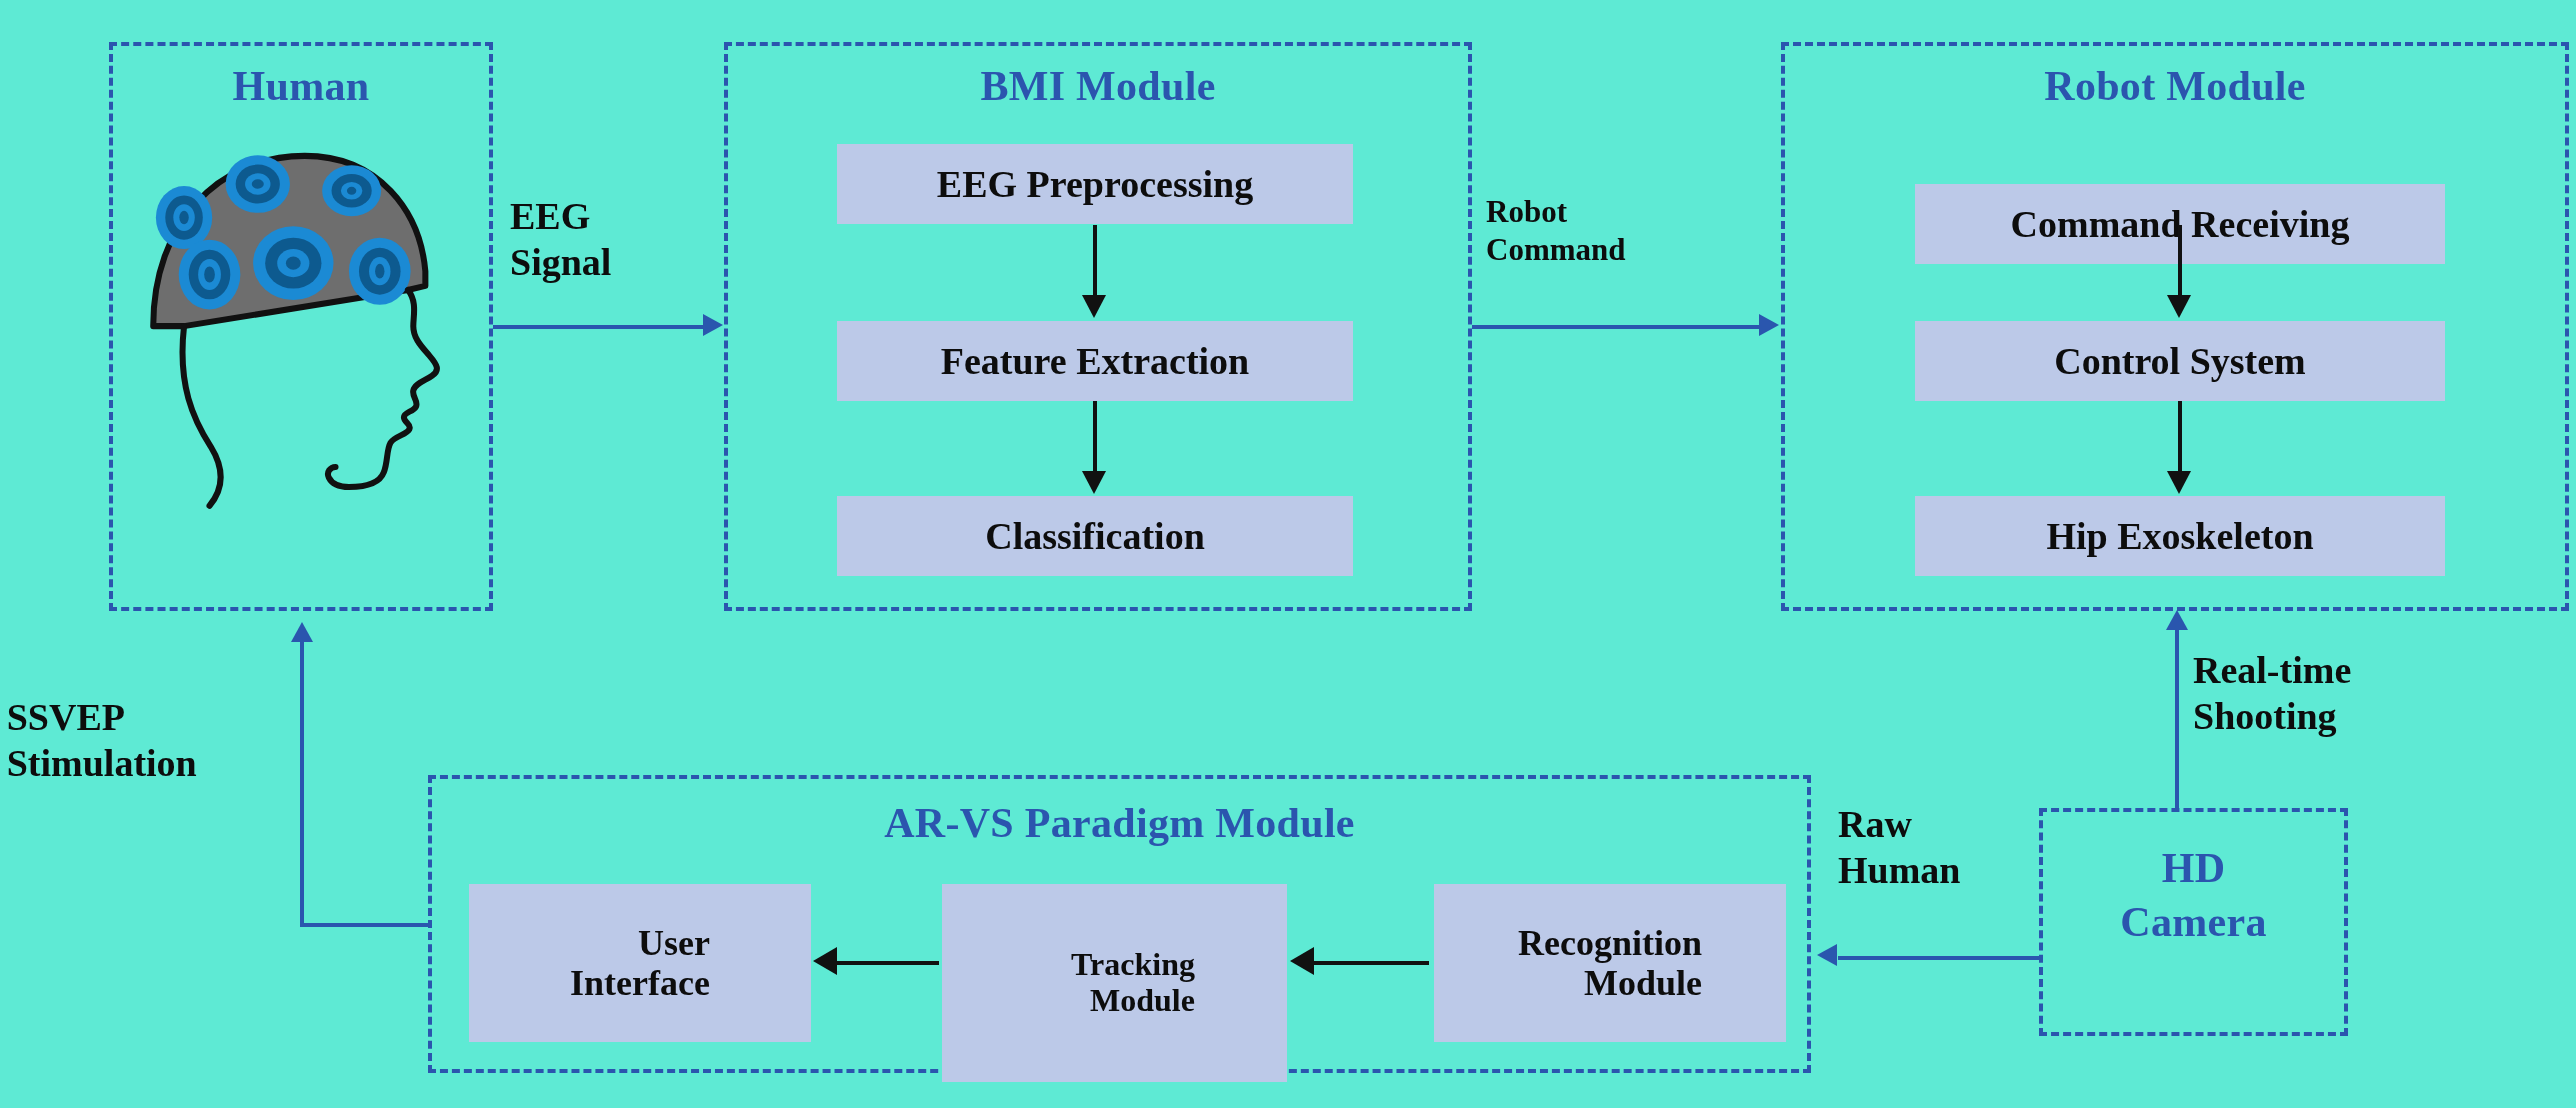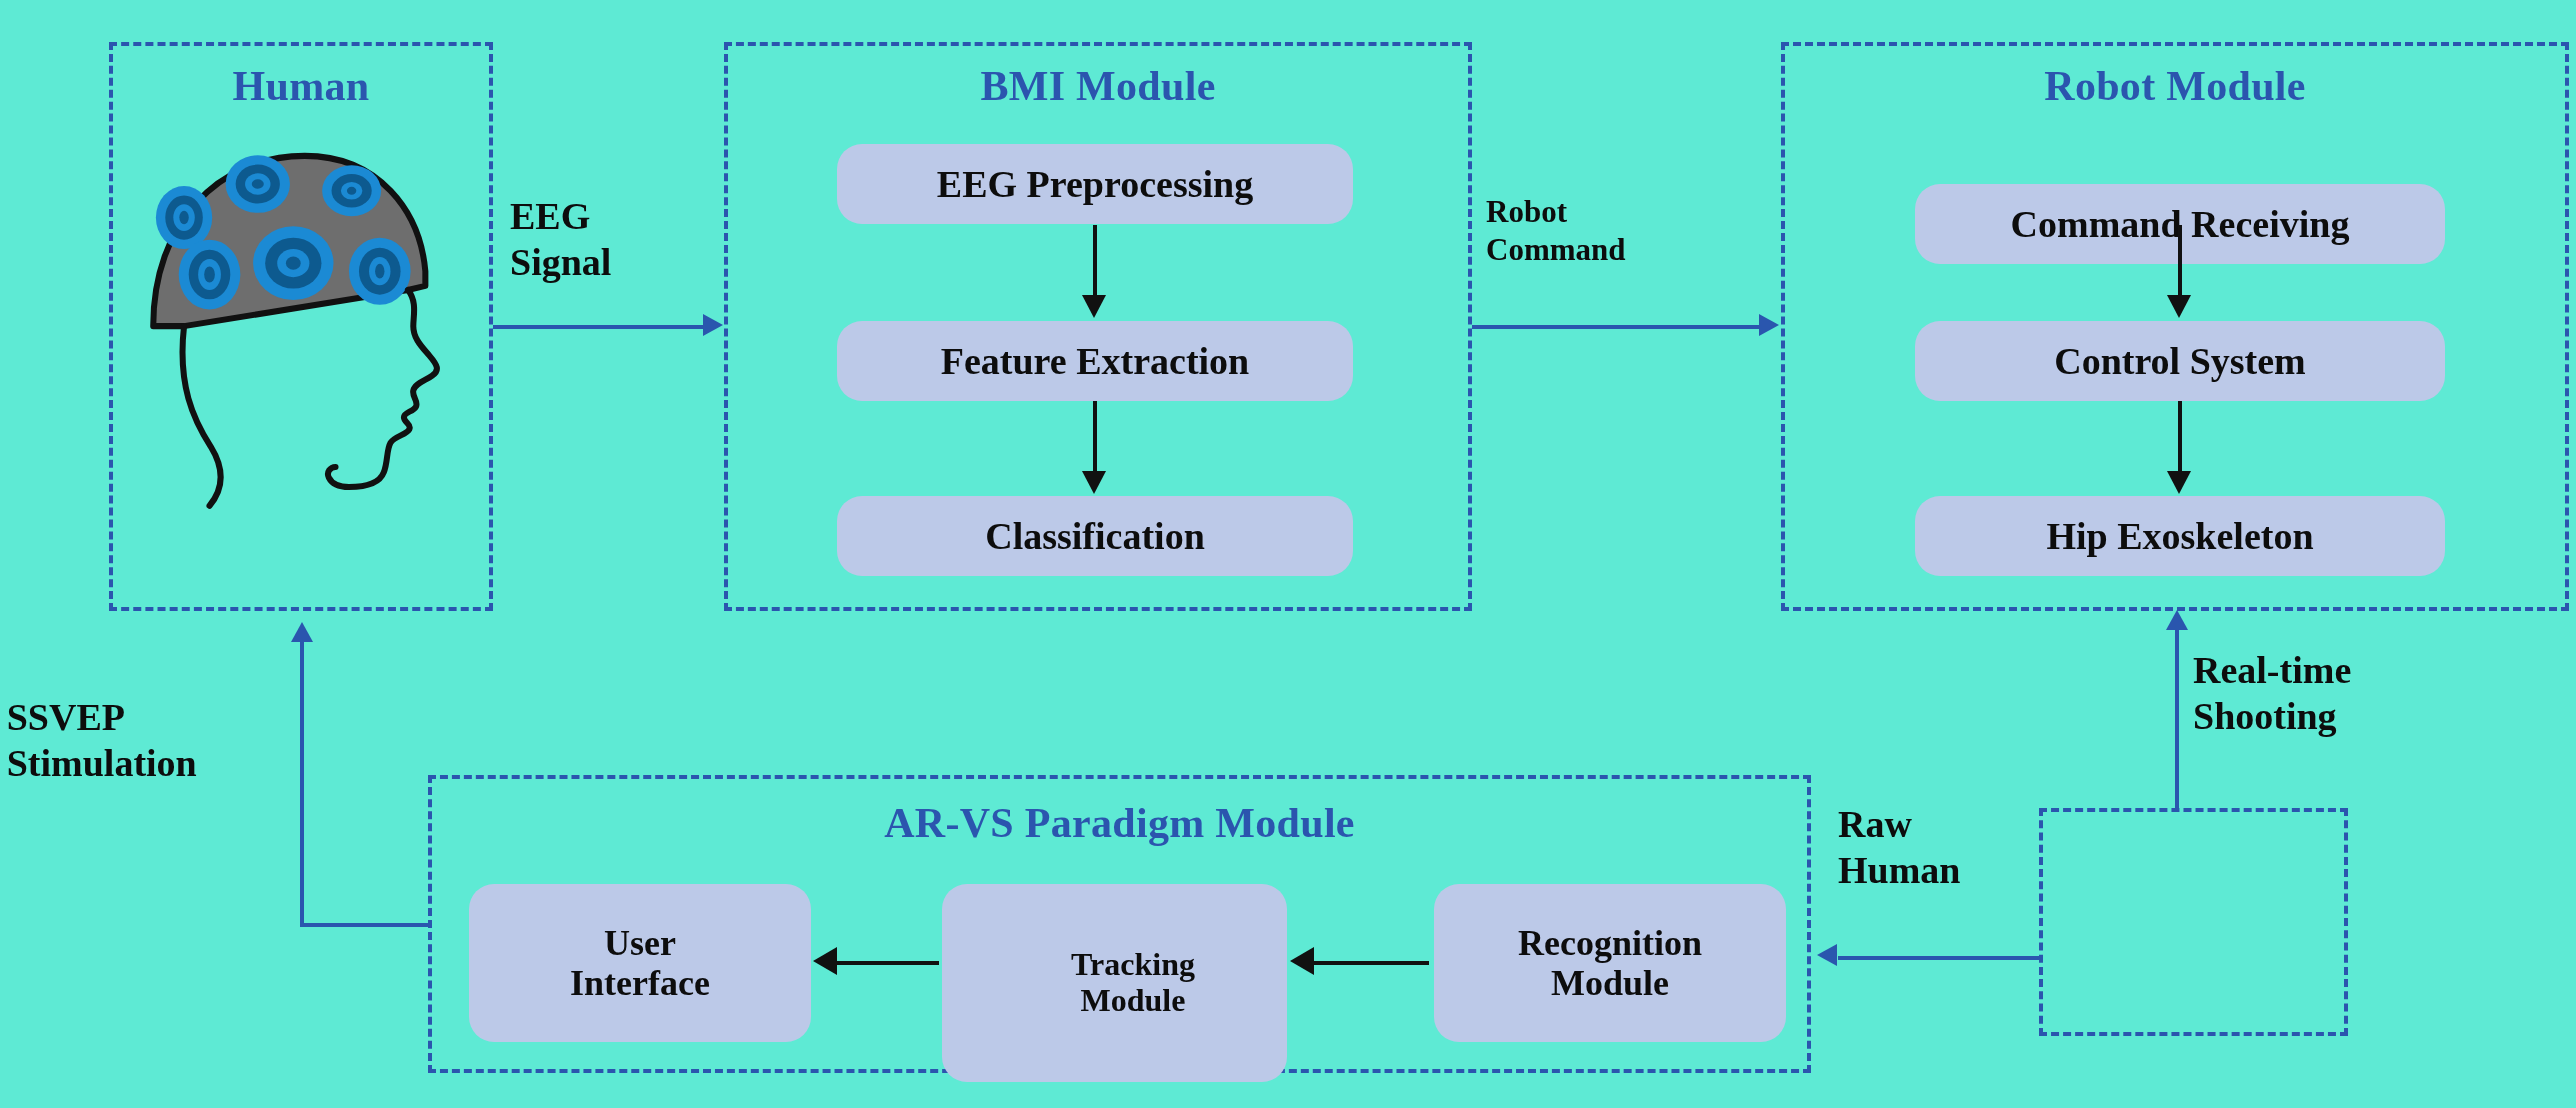--- a/index.html
+++ b/index.html
@@ -8,21 +8,21 @@
   #canvas{position:relative;width:2576px;height:1109px;background:#5eead4;overflow:hidden;}
 
   
   .module{position:absolute;border:4px dashed #2b55ae;box-sizing:border-box;background:transparent;}
 
   .module-title{position:absolute;left:0;right:0;text-align:center;color:#2b55ae;
                 font-weight:bold;letter-spacing:0.3px;white-space:nowrap;}
 
   
   .pbox{position:absolute;background:#bcc9e8;display:flex;align-items:center;justify-content:center;
-        text-align:center;color:#0d0d0d;font-weight:bold;line-height:1.12;box-sizing:border-box;border-radius:25px;}
+        text-align:right;color:#0d0d0d;font-weight:bold;line-height:1.12;box-sizing:border-box;}
 
   
   .flabel{position:absolute;color:#0d0d0d;font-weight:bold;text-align:left;line-height:1.22;white-space:pre-line;}
 
   
   .hline{position:absolute;height:0;border-top-style:solid;border-top-width:4.7px;}
   .vline{position:absolute;width:0;border-left-style:solid;border-left-width:4.7px;}
   .blue{border-color:#2a56ae;}
   .black{border-color:#111111;}
 
@@ -132,20 +132,22 @@
 Module</div>
   <div class="pbox" style="left:1434px;top:884px;width:352px;height:158px;font-size:36px;white-space:pre-line;">Recognition
 Module</div>
 
   <div class="hline black" style="left:837px;top:961px;width:102px;"></div>
   <div class="ahead left blk" style="left:813px;top:947px;"></div>
   <div class="hline black" style="left:1314px;top:961px;width:115px;"></div>
   <div class="ahead left blk" style="left:1290px;top:947px;"></div>
 
   <div class="module" style="left:2039px;top:808px;width:309px;height:228px;"></div>
+  <div class="module-title" style="left:2039px;top:842px;width:309px;font-size:42px;line-height:1.28;white-space:pre-line;">HD
+Camera</div>
 
   <div class="flabel" style="left:510px;top:193px;width:201px;font-size:38px;">EEG
 Signal</div>
   <div class="hline blue" style="left:493px;top:325px;width:211px;"></div>
   <div class="ahead right blue-h" style="left:703px;top:314px;"></div>
 
   <div class="flabel" style="left:1486px;top:193px;width:282px;font-size:31px;">Robot
 Command</div>
   <div class="hline blue" style="left:1472px;top:325px;width:288px;"></div>
   <div class="ahead right blue-h" style="left:1759px;top:314px;"></div>

